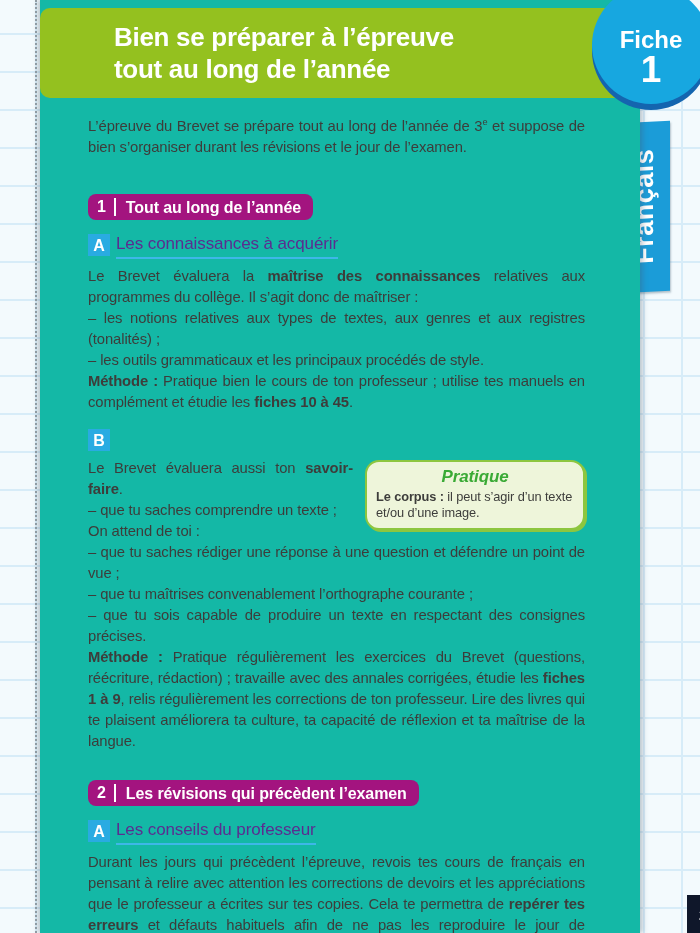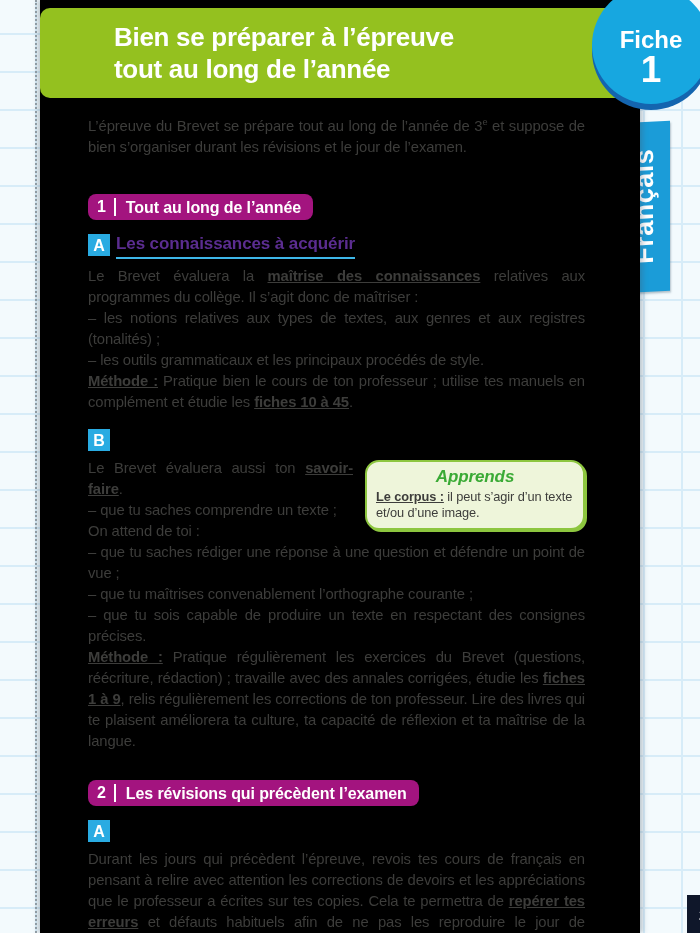--- a/index.html
+++ b/index.html
@@ -12,21 +12,21 @@
       linear-gradient(90deg, #d7ecf8 2px, transparent 2px);
     background-size:38px 38px;
     background-position:-3px -5px;
   }
   .perforation{
     position:absolute;left:35px;top:0;height:933px;width:0;
     border-left:2px dotted #8f9ba3;z-index:3;
   }
   .book-page{
     position:absolute;left:40px;top:0;width:600px;height:933px;
-    background:#000000;z-index:2;
+    background:#14b8a6;z-index:2;
     box-shadow:-3px 0 4px rgba(70,90,110,.25), 3px 0 5px rgba(70,90,110,.3);
   }
   .page-header{
     position:absolute;left:0;top:8px;width:597px;height:90px;
     background:#94c11f;border-radius:10px 0 0 10px;z-index:4;
   }
   .page-header .title{
     padding:13px 0 0 74px;color:#fff;font-weight:bold;
     font-size:26px;line-height:32px;letter-spacing:-.3px;
   }
@@ -52,40 +52,40 @@
     position:absolute;left:645px;top:895px;width:49px;height:38px;
     background:#0f172a;z-index:5;color:#fff;font-weight:bold;font-size:15px;
     display:flex;align-items:center;justify-content:center;margin-left:42px;
   }
   .content{
     position:absolute;left:88px;top:116px;width:497px;z-index:5;
     color:#3d3d3b;font-size:14.8px;line-height:21px;text-align:justify;
     letter-spacing:-.1px;
   }
   .content p{margin:0;}
-  .content b{font-weight:bold;text-decoration:underline;}
+  .content b{font-weight:bold;}
   sup{font-size:.62em;vertical-align:super;line-height:0;}
   .section-pill{
     display:inline-flex;align-items:center;margin:36px 0 8px 0;
     background:#a3147f;color:#fff;border-radius:8px;height:26px;
     font-weight:bold;font-size:16px;padding:0 12px 0 9px;text-align:left;
   }
   .section-pill .section-number{
     padding-right:8px;margin-right:10px;border-right:2px solid #fff;
     line-height:18px;
   }
   .pill-row{margin:0;}
   .sub-header{margin:6px 0 7px 0;display:flex;align-items:flex-start;text-align:left;}
   .sub-letter{
     flex:0 0 auto;width:22px;height:22px;background:#29abe2;color:#fff;
     font-weight:bold;font-size:16px;display:flex;align-items:center;justify-content:center;
     margin-right:6px;
   }
   .sub-title{
-    display:inline-block;color:#5b2d90;font-weight:bold;font-size:17px;line-height:20px;
+    display:inline-block;color:#5b2d90;font-weight:normal;font-size:17px;line-height:20px;
     border-bottom:2px solid #3eb7e8;padding-bottom:3px;
   }
   .remark-box{
     float:right;width:198px;margin:2px 0 8px 12px;
     background:#eef5da;border:2px solid #8dc63f;border-radius:14px;
     box-shadow:2px 2px 0 #8dc63f;
     padding:3px 9px 7px 9px;text-align:left;
   }
   .remark-title{
     text-align:center;color:#3aaa35;font-weight:bold;font-style:italic;
@@ -137,41 +137,42 @@
     <p>– les outils grammaticaux et les principaux procédés de style.</p>
     <p><b>Méthode :</b><span> Pratique bien le cours de ton professeur ; utilise tes manuels en complément et étudie les </span><b>fiches 10 à 45</b><span>.</span></p>
   </div>
 
   <div class="sub-header" style="margin-top:16px;">
     <span class="sub-letter">B</span>
   </div>
 
   <div>
     <div class="remark-box">
-      <div class="remark-title">Apprends</div>
+      <div class="remark-title">Pratique</div>
       <div class="remark-body"><b>Le corpus :</b><span> il peut s’agir d’un texte et/ou d’une image.</span></div>
     </div>
     <p><span>Le Brevet évaluera aussi ton </span><b>savoir-faire</b><span>.</span></p>
     <p>– que tu saches comprendre un texte ;</p>
     <p>On attend de toi :</p>
     <p>– que tu saches rédiger une réponse à une question et défendre un point de vue ;</p>
     <p>– que tu maîtrises convenablement l’orthographe courante ;</p>
     <p>– que tu sois capable de produire un texte en respectant des consignes précises.</p>
     <p><b>Méthode :</b><span> Pratique régulièrement les exercices du Brevet (questions, réécriture, rédaction) ; travaille avec des annales corrigées, étudie les </span><b>fiches 1 à 9</b><span>, relis régulièrement les corrections de ton professeur. Lire des livres qui te plaisent améliorera ta culture, ta capacité de réflexion et ta maîtrise de la langue.</span></p>
   </div>
 
   <div class="pill-row">
     <div class="section-pill" style="margin-top:28px;">
       <span class="section-number">2</span>
       <span>Les révisions qui précèdent l’examen</span>
     </div>
   </div>
 
   <div class="sub-header">
     <span class="sub-letter">A</span>
+    <span class="sub-title">Les conseils du professeur</span>
   </div>
 
   <div>
     <p><span>Durant les jours qui précèdent l’épreuve, revois tes cours de français en pensant à relire avec attention les corrections de devoirs et les appréciations que le professeur a écrites sur tes copies. Cela te permettra de </span><b>repérer tes erreurs</b><span> et défauts habituels afin de ne pas les reproduire le jour de l’examen.</span></p>
   </div>
 
 </div>
 
 <div class="page-number-badge">
   <span>209</span>

